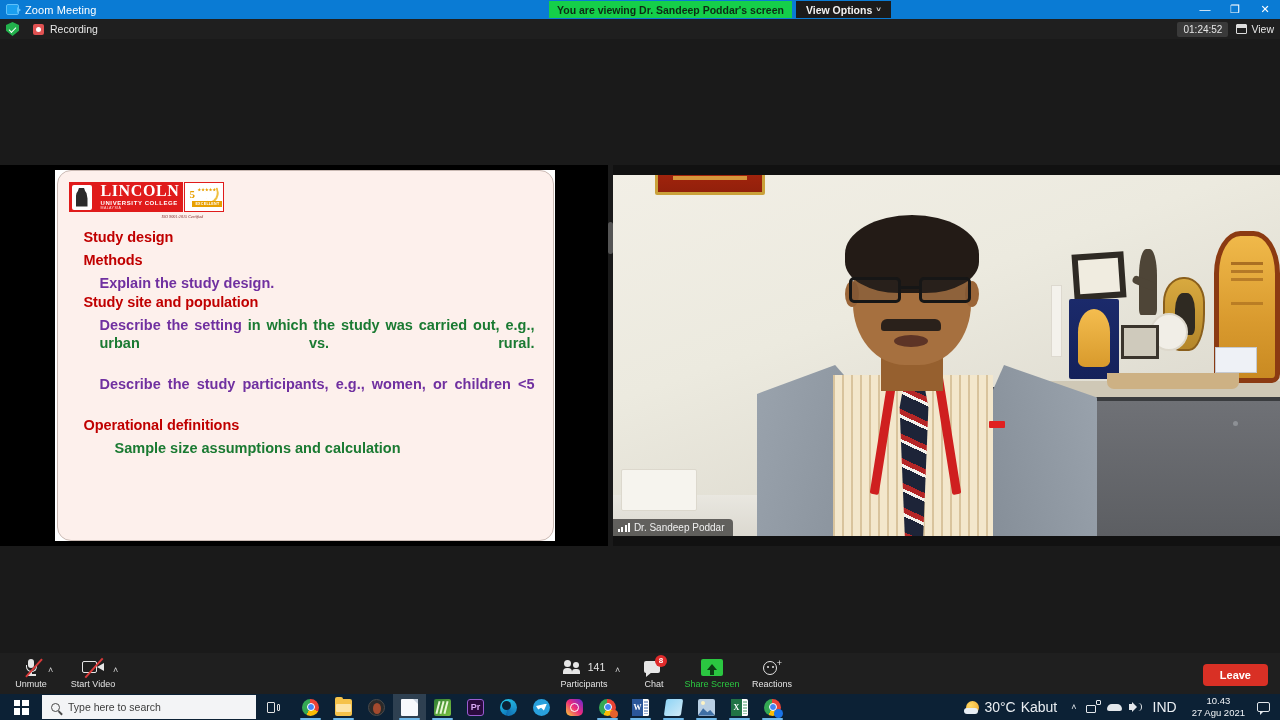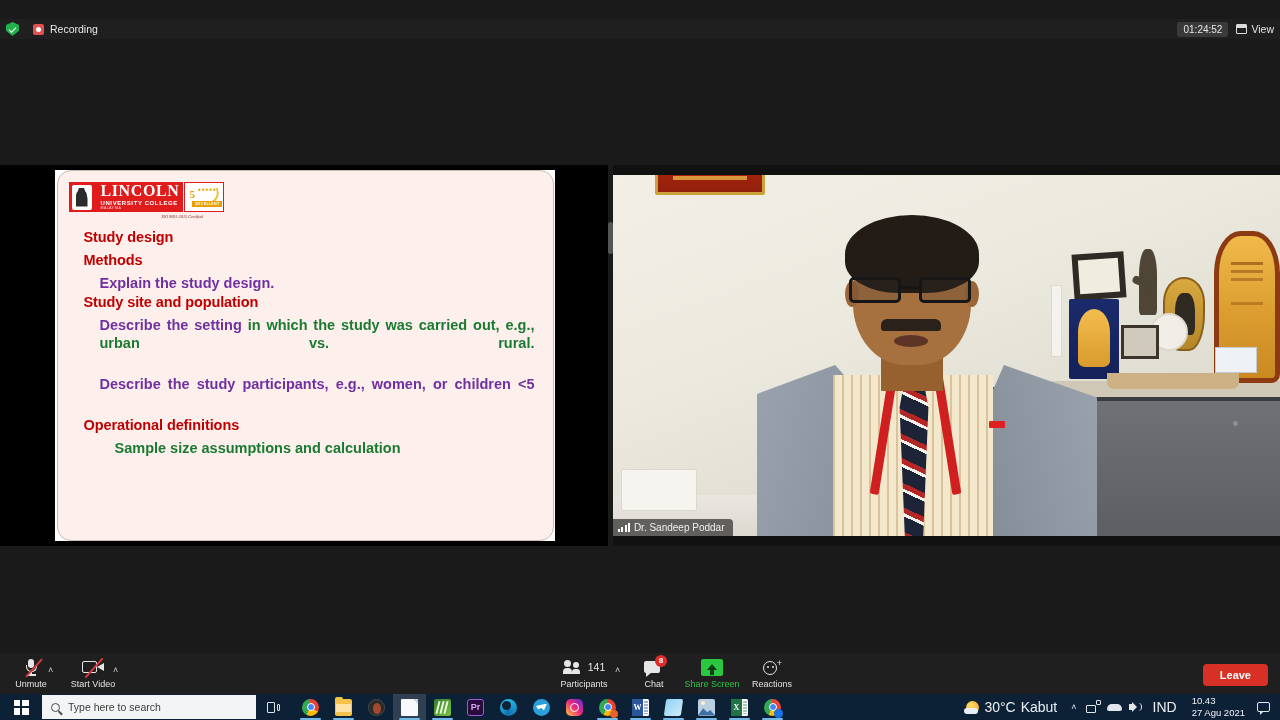--- a/index.html
+++ b/index.html
@@ -520,32 +520,50 @@
   .tkicon { width: 17px; height: 17px; border-radius: 3px; position: relative; }
 
   .tray2 { position: absolute; right: 0; top: 0; height: 26px; display: flex; align-items: center; gap: 0; }
   .weather { display:flex; align-items:center; gap:5px; padding: 0 8px; }
   .sun { width: 13px; height: 13px; border-radius: 50%;
          background: radial-gradient(circle at 35% 35%, #ffd966, #f0a42a); position: relative; }
   .sun::after { content:""; position:absolute; left:-2px; bottom:0px; width:14px; height:6px; background:#e8eef5; border-radius:6px; }
   .wtxt { color: #eaeef2; font-size: 14px; white-space: nowrap; }
   .chev-up { color:#dfe4ea; font-size:9px; padding: 0 6px; }
   .tricon { width: 15px; height: 14px; position: relative; margin: 0 3px; }
-  .clock { color:#f0f3f6; font-size:9.5px; line-height:12px; padding: 1px 8px; white-space: nowrap; }
+  .clock { color:#f0f3f6; font-size:9.5px; text-align:center; line-height:12px; padding: 1px 8px; white-space: nowrap; }
   .notif {
     width: 13px; height: 10px; border: 1.3px solid #e3e7eb; border-radius: 2px; margin: 0 10px 0 4px;
     position: relative;
   }
   .notif::after { content:""; position:absolute; left:2px; bottom:-4px; border-top: 4px solid #e3e7eb; border-right: 4px solid transparent; }
 </style>
 </head>
 <body>
 
 <div id="app">
 
+  <div class="titlebar">
+    <div class="tb-icon"></div>
+    <div class="tb-title">Zoom Meeting</div>
+
+    <div class="tb-sharebar">
+      <div class="share-green">You are viewing Dr. Sandeep Poddar's screen</div>
+      <div class="view-options">
+        <span>View Options</span>
+        <span class="caret-down">˅</span>
+      </div>
+    </div>
+
+    <div class="tb-winbtns">
+      <div class="winbtn">—</div>
+      <div class="winbtn">❐</div>
+      <div class="winbtn close">✕</div>
+    </div>
+  </div>
 
   <div class="recstrip">
     <div class="shield"></div>
     <div class="rec-dot"></div>
     <div class="rec-label">Recording</div>
     <div class="rec-right">
       <div class="timer">01:24:52</div>
       <div class="viewbtn">
         <span class="gico"></span>
         <span>View</span>

